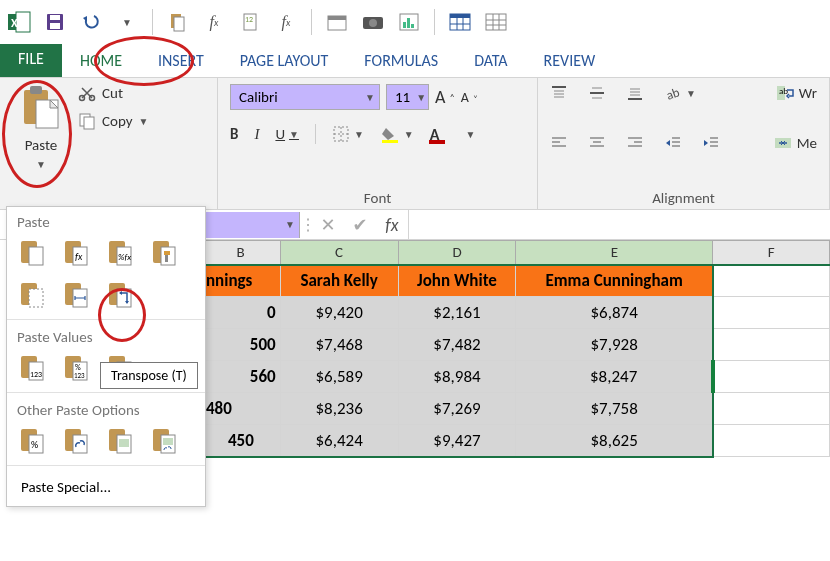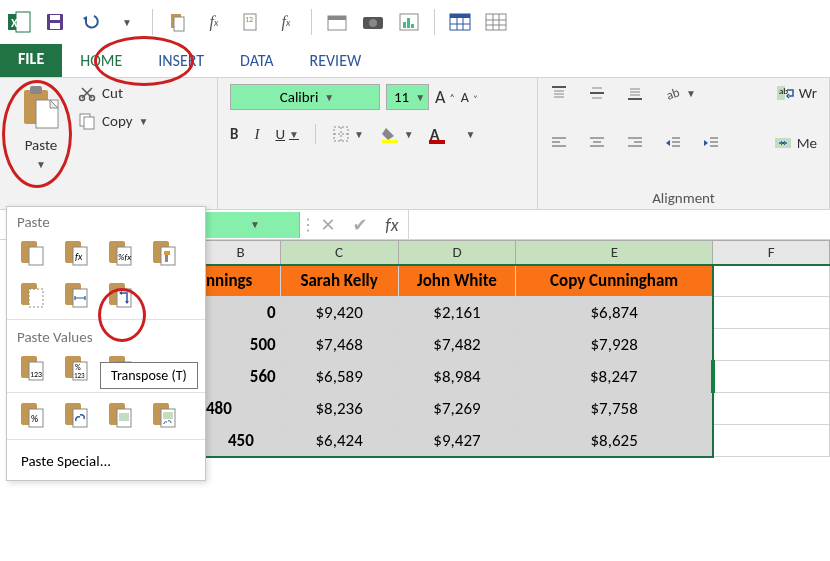--- a/index.html
+++ b/index.html
@@ -6,42 +6,42 @@
   body { background: #fff; width: 830px; height: 561px; overflow: hidden; position: relative; }
 
   
   .qat { height: 44px; display: flex; align-items: center; padding-left: 6px; gap: 10px; background: #fff; }
   .qat .icon { width: 26px; height: 26px; display: flex; align-items: center; justify-content: center; }
   .qat .vbar { width: 1px; height: 26px; background: #ccc; margin: 0 2px; }
   
   
   .tabs { height: 34px; display: flex; align-items: stretch; border-bottom: 1px solid #d4d4d4; }
   .tab { padding: 0 18px; display: flex; align-items: center; font-size: 16px; color: #2b579a; cursor: pointer; }
-  .tab.file-tab { background: #217346; color: #fff; font-weight: 700; border-bottom:4px solid #217346;}
+  .tab.file-tab { background: #217346; color: #fff; font-weight: 400; border-bottom:4px solid #217346;}
   .tab.active-tab { background: #fff; color: #217346;}
 
   
   .ribbon { display: flex; align-items: stretch; height: 132px; border-bottom: 1px solid #d4d4d4; background: #f2f2f2; }
   .group { padding: 6px 12px 2px; border-right: 1px solid #d4d4d4; display: flex; flex-direction: column; justify-content: space-between; }
   .group .controls { flex: 1; }
   .group .label { text-align: center; font-size: 15px; color: #555; }
 
   
   .clip-group { width: 218px; }
   .clip { display: flex; gap: 8px; height: 100%; }
   .paste-btn { width:58px; display:flex; flex-direction:column; align-items:center; gap:4px; cursor:pointer; }
   .paste-btn .text { font-size: 15px; color:#333; }
   .paste-btn .caret { font-size: 10px; color:#555; }
   .clip-right { display:flex; flex-direction:column; gap:10px; }
   .clip-row { display:flex; align-items:center; gap:6px; font-size:15px; color:#333; cursor:pointer; }
 
   
   .font-group { width:320px;}
   .font-top { display:flex; align-items:center; gap:6px; margin-bottom:14px; }
-  .dd { display:inline-flex; align-items:center; justify-content:center; border:1px solid #ababab; background:#86efac; height:26px; padding:0 4px 0 8px; font-size:15px; }
+  .dd { display:inline-flex; align-items:center; justify-content:space-between; border:1px solid #ababab; background:#c4b5fd; height:26px; padding:0 4px 0 8px; font-size:15px; }
   .dd .caret { font-size:10px; color:#555; margin-left:6px; }
   .font-bottom { display:flex; align-items:center; gap:16px; }
   .rbtn { display:inline-flex; align-items:center; gap:4px; font-size:15px; color:#333; cursor:pointer; }
   .rbtn .caret { font-size:10px; color:#555; }
 
   
   .align-group { flex:1; }
   .align-top { display:flex; align-items:center; gap:20px; margin-bottom:14px; }
   .align-bot { display:flex; align-items:center; gap:20px;margin-top:32px; }
 
@@ -158,20 +158,22 @@
         <line x1="2" y1="8" x2="22" y2="8" stroke="#888"></line>
         <line x1="2" y1="13" x2="22" y2="13" stroke="#888"></line>
       </svg>
     </span>
 </div>
 
 <div class="tabs">
   <div class="tab file-tab">FILE</div>
   <div class="tab active-tab">HOME</div>
   <div class="tab">INSERT</div>
+  <div class="tab">PAGE LAYOUT</div>
+  <div class="tab">FORMULAS</div>
   <div class="tab">DATA</div>
   <div class="tab">REVIEW</div>
 </div>
 
 <div class="ribbon">
 
   <div class="group clip-group">
     <div class="clip">
       <div class="paste-btn">
         <svg width="42" height="48">
@@ -243,20 +245,21 @@
           </span>
         <span class="rbtn">
             <span style="font-size:16px;font-weight:bold">A</span>
             <svg width="16" height="4" style="margin-left:-14px;margin-top:16px">
               <rect width="16" height="4" fill="#c00000"></rect>
             </svg>
             <span class="caret" style="margin-left:16px">▼</span>
           </span>
       </div>
     </div>
+    <div class="label">Font</div>
   </div>
 
   <div class="group align-group">
     <div class="controls">
       <div class="align-top">
         <span class="rbtn">
             <svg width="18" height="16">
               <line x1="2" y1="2" x2="16" y2="2" stroke="#555" stroke-width="2"></line>
               <line x1="4" y1="6" x2="14" y2="6" stroke="#888"></line>
               <line x1="4" y1="9" x2="14" y2="9" stroke="#888"></line>
@@ -377,21 +380,21 @@
     <th class="colh">B</th>
     <th class="colh" style="background:#c7e0c0">C</th>
     <th class="colh" style="background:#c7e0c0">D</th>
     <th class="colh" style="background:#c7e0c0">E</th>
     <th class="colh">F</th>
   </tr>
   <tr class="hdr sel-top">
     <td class="col-b" style="border-left:2px solid #1a7243">nnings</td>
     <td>Sarah Kelly</td>
     <td>John White</td>
-    <td style="border-right:2px solid #1a7243">Copy Cunningham</td>
+    <td style="border-right:2px solid #1a7243">Emma Cunningham</td>
     <td style="background:#fff"></td>
   </tr>
   <tr>
           <td class="col-b" style="border-left:2px solid #1a7243;text-align:right;padding-right:4px">0</td>
           <td>$9,420</td>
           <td>$2,161</td>
           <td style="border-right:2px solid #1a7243">$6,874</td>
           <td style="background:#fff"></td>
         </tr>
   <tr>
@@ -501,20 +504,21 @@
     <div class="pm-icon">
         <svg width="30" height="30">
           <rect x="4" y="4" width="16" height="22" fill="#c19753" rx="2"></rect>
           <rect x="12" y="10" width="14" height="18" fill="#fff" stroke="#888"></rect>
           <rect x="15" y="13" width="5" height="3" fill="#d79b3b"></rect>
           <text x="13" y="26" font-size="7">123</text>
         </svg>
       </div>
   </div>
   <div class="divider"></div>
+  <div class="section">Other Paste Options</div>
   <div class="icons">
     <div class="pm-icon">
         <svg width="30" height="30">
           <rect x="4" y="4" width="16" height="22" fill="#c19753" rx="2"></rect>
           <rect x="12" y="10" width="14" height="18" fill="#fff" stroke="#888"></rect>
           <text x="14" y="23" font-size="10">%</text>
         </svg>
       </div>
     <div class="pm-icon">
         <svg width="30" height="30">

